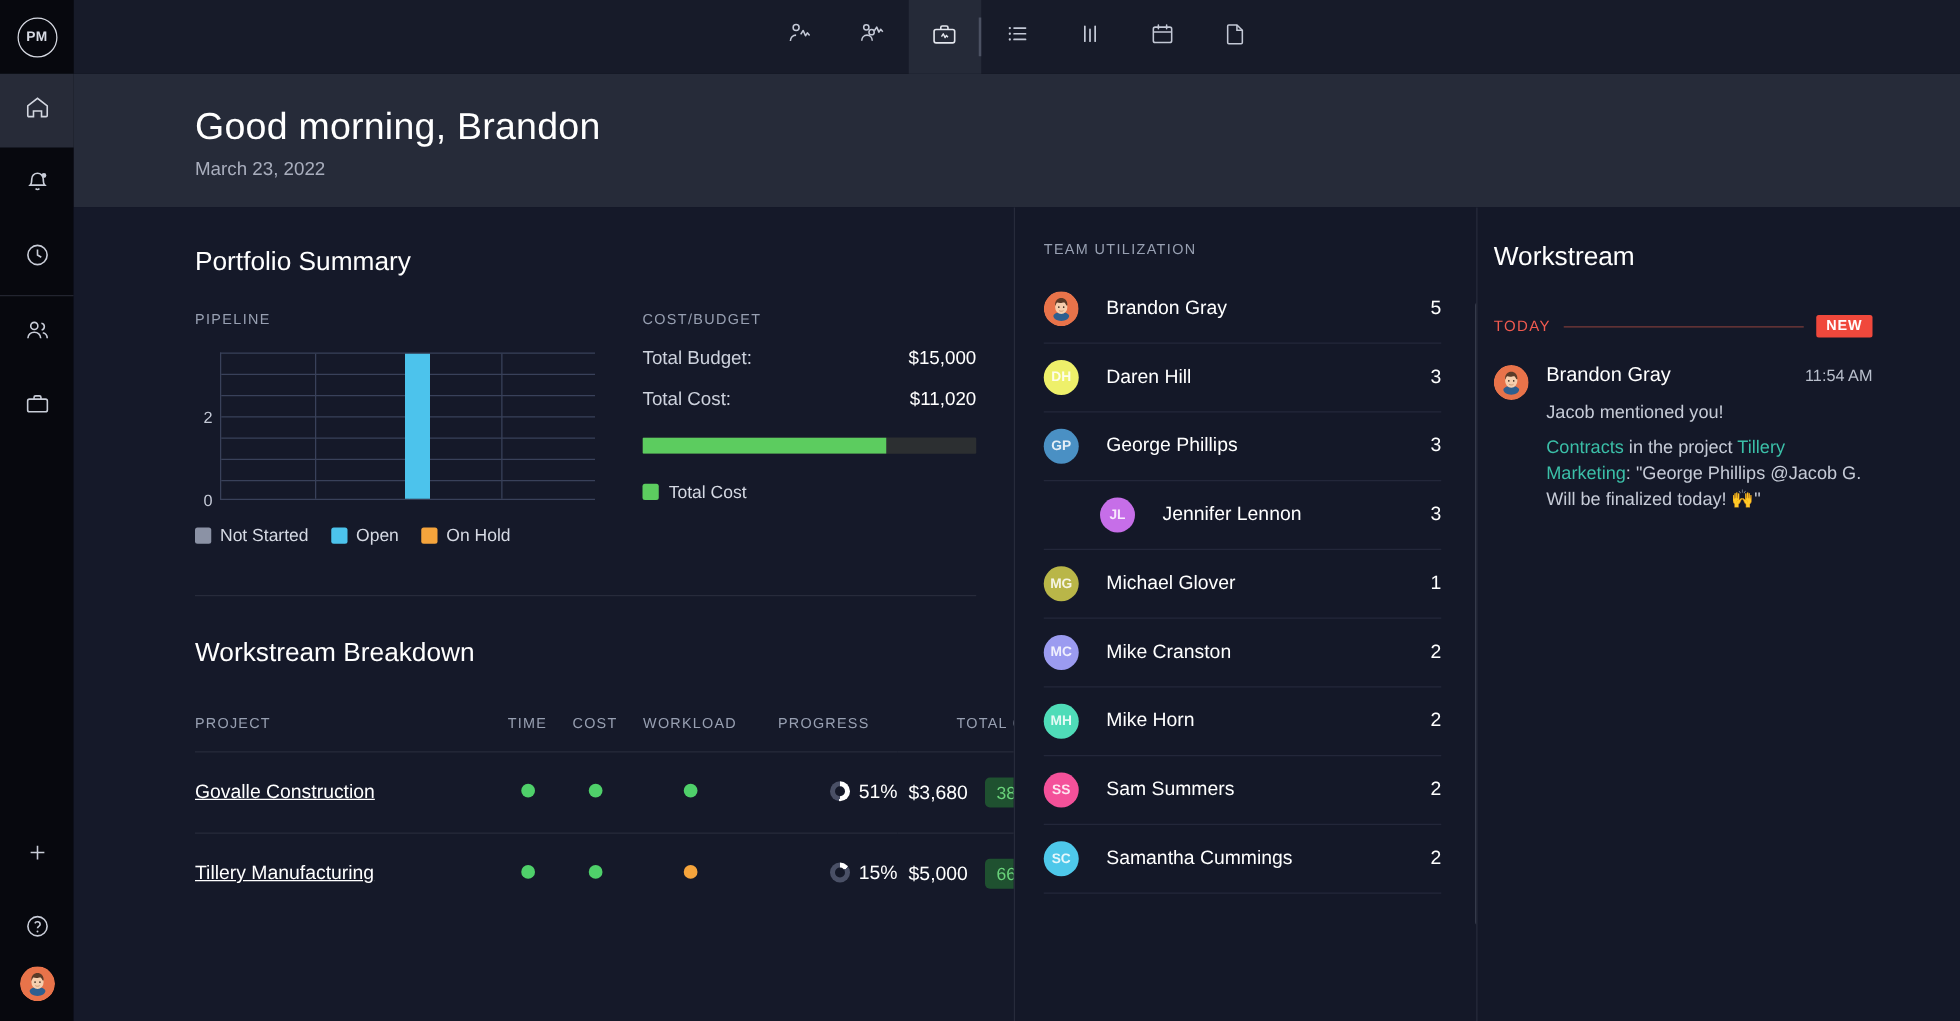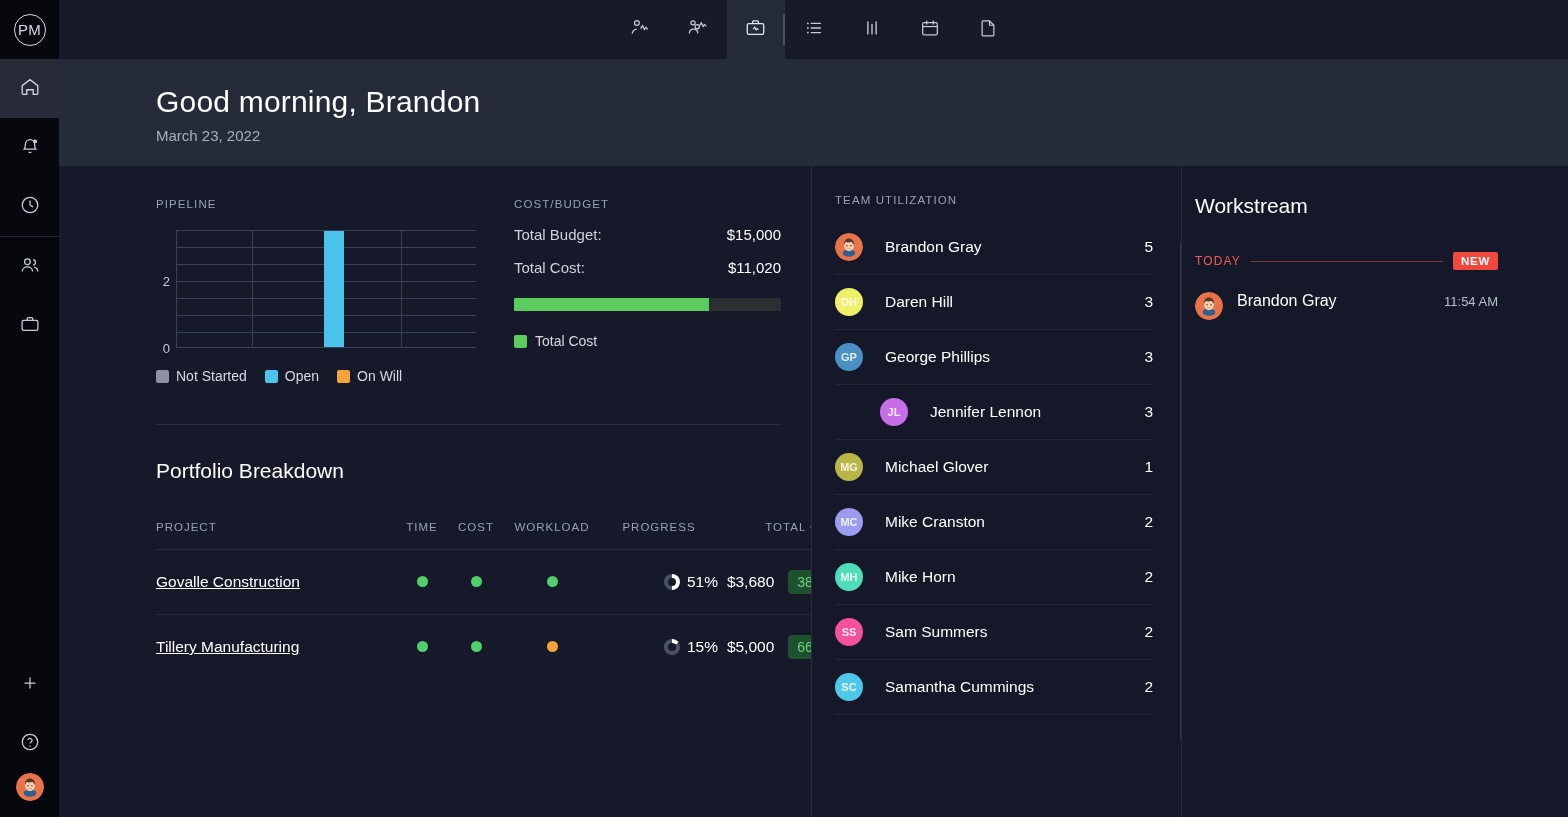--- a/index.html
+++ b/index.html
@@ -20,21 +20,21 @@
   }
   .rail-logo {
     width: 59px; height: 59px;
     display: flex; align-items: center; justify-content: center;
     background: #07080e;
   }
   .logo-circle {
     width: 32px; height: 32px; border-radius: 50%;
     border: 1.6px solid #d7dae3;
     display: flex; align-items: center; justify-content: center;
-    font-size: 15px; font-weight: 400; color: #d7dae3; letter-spacing: .2px;
+    font-size: 11px; font-weight: 700; color: #d7dae3; letter-spacing: .2px;
   }
   .rail-item {
     width: 59px; height: 59px;
     display: flex; align-items: center; justify-content: center;
     position: relative; cursor: pointer;
   }
   .rail-item.active { background: #272b38; }
   .rail-sep { width: 59px; height: 1px; background: #22242f; }
   .rail-spacer { flex: 1 1 auto; }
   .rail-avatar {
@@ -352,20 +352,21 @@
     <div class="header">
       <div class="greeting">Good morning, Brandon</div>
       <div class="subdate">March 23, 2022</div>
     </div>
 
     <div class="body">
 
       <div class="col col-left">
 
         <div class="ps-wrap">
+          <div class="panel-title ps-title">Portfolio Summary</div>
 
           <div class="ps-row">
 
             <div class="ps-chart">
               <div class="section-label">PIPELINE</div>
 
               <div class="chart-area">
                 <div class="y-axis">
                   <div class="y-tick" style="bottom:-8px">0</div>
                   <div class="y-tick" style="bottom:59px">2</div>
@@ -388,21 +389,21 @@
                 <div class="lg">
                   <span class="swatch" style="background:#8b92a5"></span>
                   <span>Not Started</span>
                 </div>
                 <div class="lg">
                   <span class="swatch" style="background:#4cc3ec"></span>
                   <span>Open</span>
                 </div>
                 <div class="lg">
                   <span class="swatch" style="background:#f5a43c"></span>
-                  <span>On Will</span>
+                  <span>On Hold</span>
                 </div>
               </div>
             </div>
 
             <div class="ps-cost">
               <div class="section-label">COST/BUDGET</div>
 
               <div class="cost-line">
                 <span class="k">Total Budget:</span>
                 <span class="v">$15,000</span>
@@ -420,21 +421,21 @@
                 <span class="swatch" style="background:#5ccc5f"></span>
                 <span>Total Cost</span>
               </div>
             </div>
           </div>
         </div>
 
         <div class="divider-h"></div>
 
         <div class="pb-wrap">
-          <div class="panel-title pb-title">Portfolio Breakdown</div>
+          <div class="panel-title pb-title">Workstream Breakdown</div>
 
           <table class="tbl">
             <thead>
               <tr>
                 <th class="left" style="width:240px">PROJECT</th>
                 <th style="width:52px">TIME</th>
                 <th style="width:56px">COST</th>
                 <th style="width:96px">WORKLOAD</th>
                 <th style="width:118px">PROGRESS</th>
                 <th class="right" style="width:128px">TOTAL COST</th>
@@ -558,20 +559,26 @@
                 <circle cx="17.2" cy="18.2" r=".95" fill="#3a2a20"></circle>
                 <circle cx="22.8" cy="18.2" r=".95" fill="#3a2a20"></circle>
                 <path d="M17.8 22.4c.7.7 3.7.7 4.4 0" stroke="#c9926c" stroke-width="1" fill="none" stroke-linecap="round"></path>
               </svg>
             </div>
             <div class="ws-body">
               <div class="ws-head">
                 <span class="ws-author">Brandon Gray</span>
                 <span class="ws-time">11:54 AM</span>
               </div>
+              <div class="ws-text">
+                <div>Jacob mentioned you!</div>
+                <div class="l2">
+                  <span class="link">Contracts</span><span> in the project </span><span class="link">Tillery Marketing</span><span>: "George Phillips @Jacob G. Will be finalized today! 🙌"</span>
+                </div>
+              </div>
             </div>
           </div>
         </div>
       </div>
 
     </div>
   </div>
 </div>
 
 </body></html>

